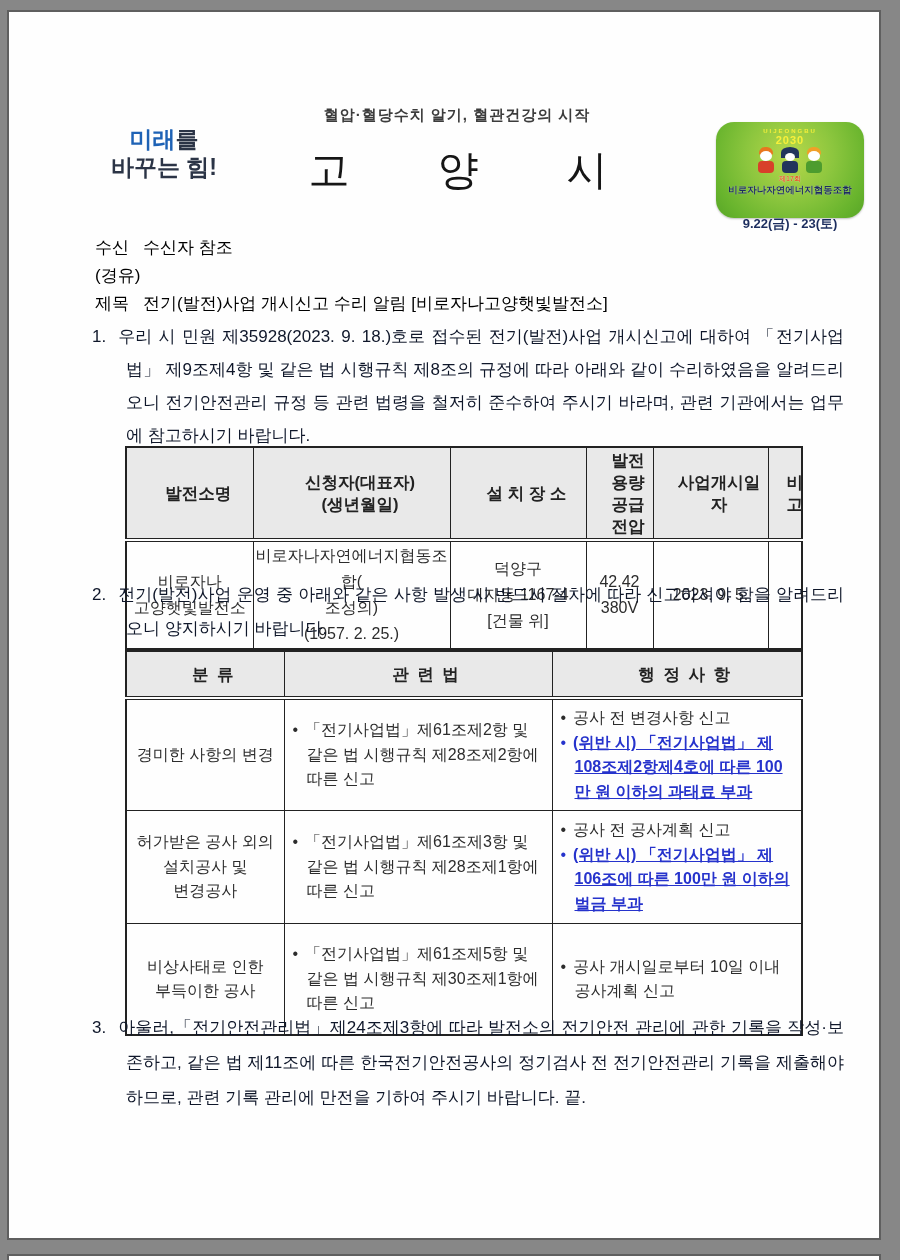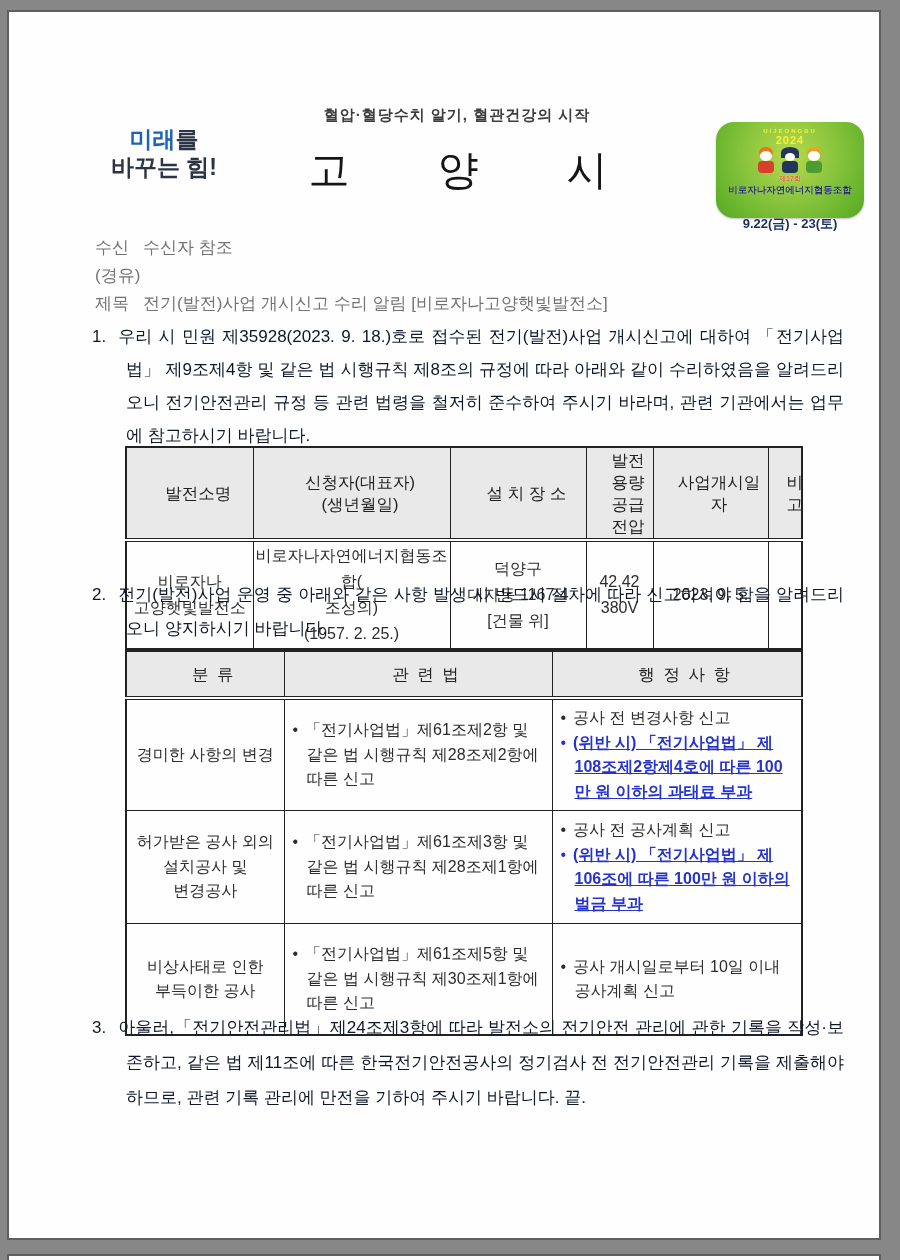--- a/index.html
+++ b/index.html
@@ -34,36 +34,36 @@
   .mascot .torso{position:absolute;bottom:0;left:1px;width:16px;height:12px;border-radius:4px;background:#d8402a;}
   .mascot.m2 .hair{background:#22355c;width:18px;left:0;height:11px;border-radius:50% 50% 0 0;}
   .mascot.m2 .face{top:6px;width:10px;height:8px;left:4px;}
   .mascot.m2 .torso{background:#22355c;}
   .mascot.m3 .hair{background:#f0a028;}
   .mascot.m3 .torso{background:#4d9c2e;}
   .badge .edition{font-size:7px;font-weight:bold;color:#e0622a;margin-top:1px;text-shadow:0 0 1px #fff;}
   .badge .ename{font-size:9.5px;font-weight:800;color:#1c2d5e;text-shadow:0 0 1px rgba(255,255,255,.6);}
   .badge .dates{font-size:13px;font-weight:800;color:#1c2d5e;margin-top:18px;text-shadow:0 0 1px rgba(255,255,255,.5);}
 
-  .addr{position:absolute;left:86px;top:222px;font-size:17px;line-height:28px;color:#737373;}
+  .addr{position:absolute;left:86px;top:222px;font-size:17px;line-height:28px;color:#000000;}
   .addr .lbl{margin-right:14px;}
 
   .para{position:absolute;left:83px;width:752px;font-size:17px;line-height:33px;
         text-align:justify;word-break:break-all;color:#0f172a;padding-left:34px;text-indent:-34px;box-sizing:border-box;}
   .para .pnum{margin-right:12px;}
   #para1{top:308px;}
   #para2{top:566px;line-height:34px;}
   #para3{top:998px;line-height:35px;}
 
   .tblwrap{position:absolute;left:116px;width:676px;}
   #t1wrap{top:434px;}
   #t2wrap{top:638px;}
   table{border-collapse:collapse;width:676px;table-layout:fixed;border:2px solid #222;}
   th,td{border:1.5px solid #222;overflow:hidden;}
-  th{background:#e9e9e9;border-bottom:4px double #222;font-size:16.5px;font-weight:normal;
+  th{background:#e9e9e9;border-bottom:4px double #222;font-size:16.5px;font-weight:bold;
      color:#222;text-align:center;vertical-align:middle;white-space:pre-line;line-height:22px;padding-left:18px;}
   .t1 th{height:46px;}
   .t1 td{height:72px;font-size:16px;line-height:26px;text-align:center;vertical-align:middle;
          white-space:pre-line;color:#2c2c2c;}
   .t2 th{height:42px;letter-spacing:2px;}
   .t2 td{font-size:16px;line-height:24.5px;vertical-align:middle;color:#2c2c2c;padding:6px 8px;}
   .t2 td.cat{text-align:center;white-space:pre-line;height:96px;}
   .t2 tr.r2 td.cat{height:100px;}
   .t2 tr.r3 td.cat{height:98px;}
   .bullet-item{padding-left:14px;text-indent:-14px;text-align:left;}
@@ -86,21 +86,21 @@
     </div>
 
     <div class="city-title">
       <span>고</span>
       <span>양</span>
       <span>시</span>
     </div>
 
     <div class="badge">
       <div class="arc">UIJEONGBU</div>
-      <div class="year">2024</div>
+      <div class="year">2030</div>
       <div class="mascots">
         <div class="mascot m1">
             <div class="hair"></div>
             <div class="face"></div>
             <div class="torso"></div>
           </div>
         <div class="mascot m2">
             <div class="hair"></div>
             <div class="face"></div>
             <div class="torso"></div>

